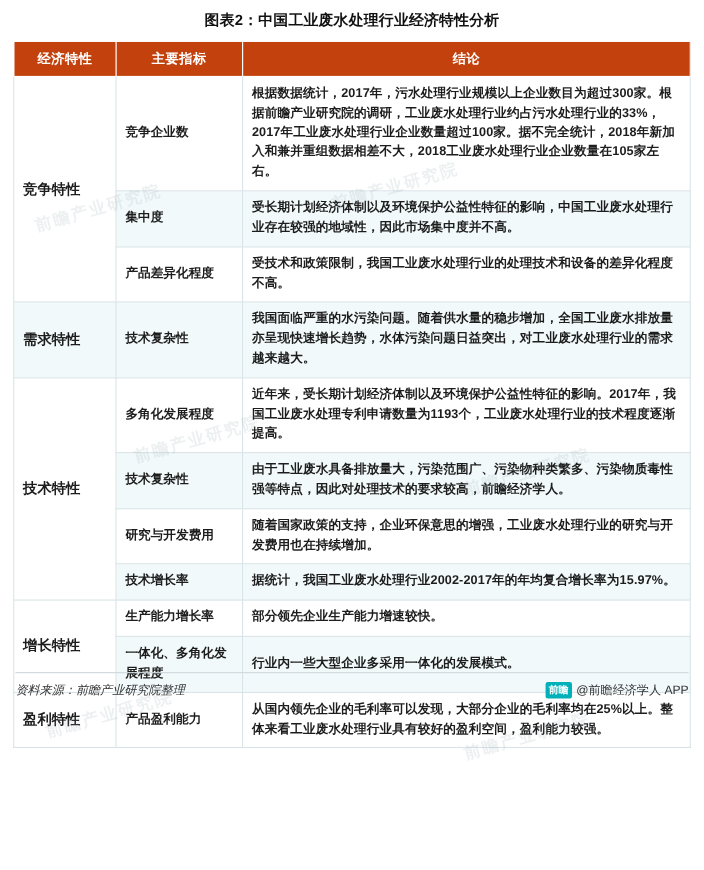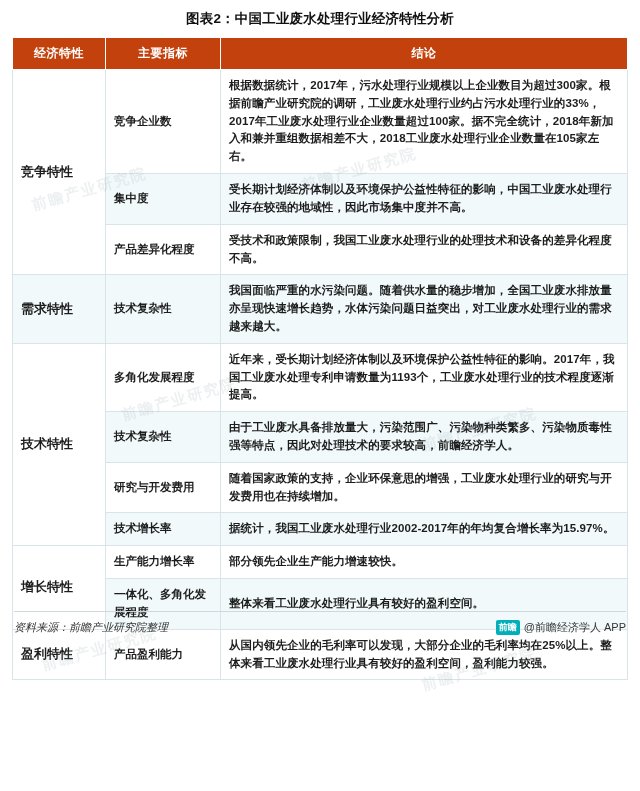--- a/index.html
+++ b/index.html
@@ -180,21 +180,21 @@
         <td class="desc">据统计，我国工业废水处理行业2002-2017年的年均复合增长率为15.97%。</td>
       </tr>
 
       <tr>
         <td class="cat" rowspan="2">增长特性</td>
         <td class="idx">生产能力增长率</td>
         <td class="desc">部分领先企业生产能力增速较快。</td>
       </tr>
       <tr class="row-alt">
         <td class="idx">一体化、多角化发展程度</td>
-        <td class="desc">整体来看工业废水处理行业具有较好的盈利空间。</td>
+        <td class="desc">行业内一些大型企业多采用一体化的发展模式。</td>
       </tr>
 
       <tr>
         <td class="cat">盈利特性</td>
         <td class="idx">产品盈利能力</td>
         <td class="desc">从国内领先企业的毛利率可以发现，大部分企业的毛利率均在25%以上。整体来看工业废水处理行业具有较好的盈利空间，盈利能力较强。</td>
       </tr>
 
     </tbody>
   </table>

